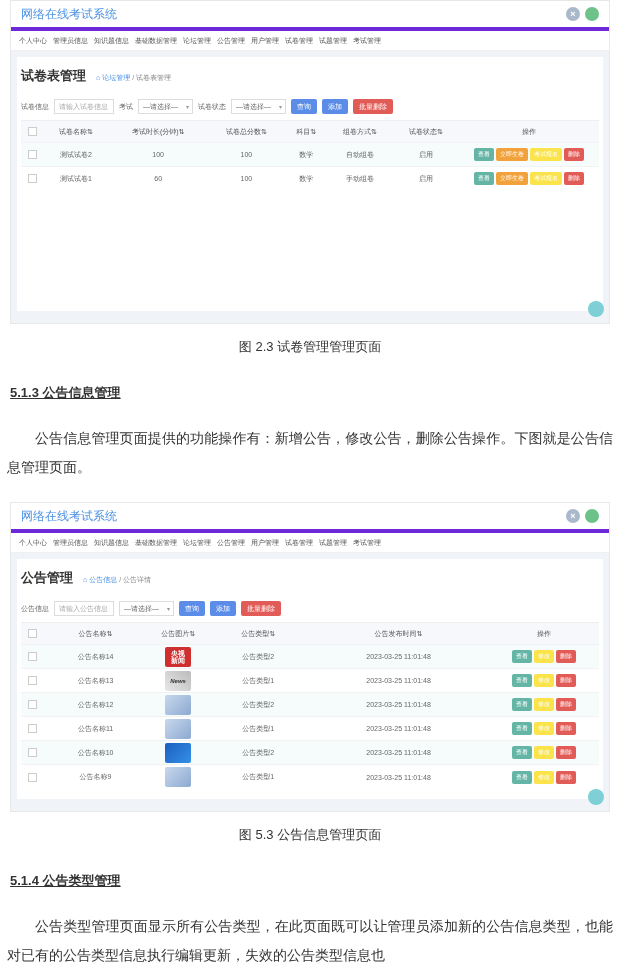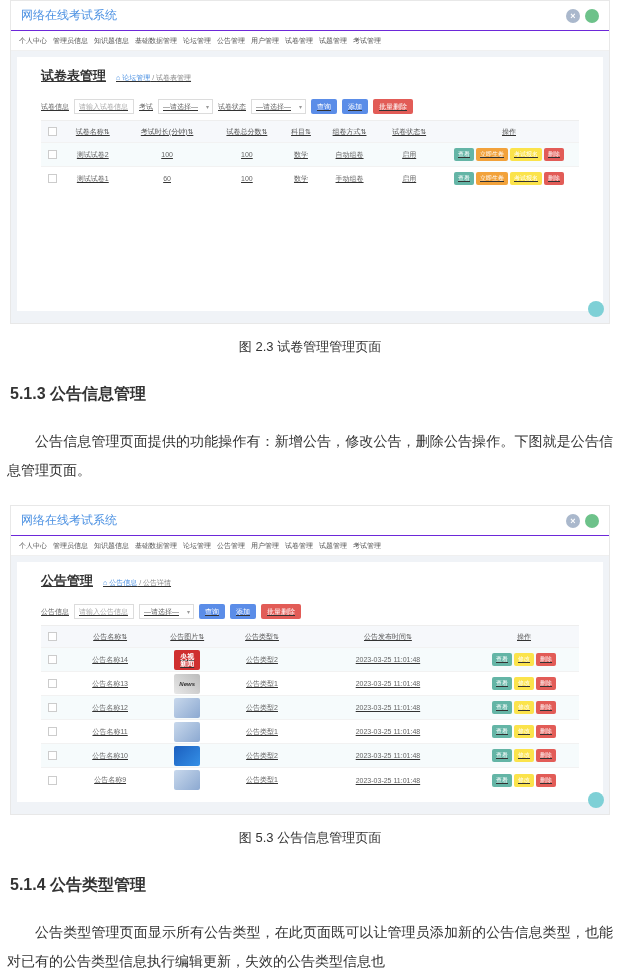--- a/index.html
+++ b/index.html
@@ -1,27 +1,27 @@
 <!DOCTYPE html>
 <html><head>
   <meta charset="utf-8">
   <style>
     * { box-sizing: border-box; margin: 0; padding: 0; }
     body { font-family: "Microsoft YaHei", Arial, sans-serif; width: 620px; background: #fff; font-size: 14px; color: #333; }
     .page { padding: 0; }
     .screenshot { background: #f0f3f7; border: 1px solid #e8e8e8; margin: 0 10px; position: relative; padding: 0 0 6px; }
-    .ss-header { display: flex; align-items: center; height: 30px; padding: 0 10px; background: #fff; border-bottom: 1px solid #6d28d9; }
+    .ss-header { display: flex; align-items: center; height: 30px; padding: 0 10px; background: #fff; border-bottom: 4px solid #6d28d9; }
     .ss-title { color: #4a90e2; font-size: 12px; font-weight: 500; flex: 1; }
     .ss-icons { display: flex; gap: 5px; }
     .circ-btn { width: 14px; height: 14px; border-radius: 50%; display: flex; align-items: center; justify-content: center; font-size: 9px; color: #fff; font-weight: bold; }
     .circ-blue { background: #aab8cc; }
     .circ-green { background: #6dc28a; }
     .ss-nav { display: flex; height: 20px; padding: 0 8px; background: #fff; align-items: center; gap: 6px; border-bottom: 1px solid #f0f0f0; }
     .nav-item { font-size: 7px; color: #555; white-space: nowrap; }
-    .ss-body { background: #fff; margin: 6px; padding: 10px 24px; text-decoration: underline; }
+    .ss-body { background: #fff; margin: 6px; padding: 10px 4px; }
     .page-title-row { display: flex; align-items: baseline; gap: 10px; padding-bottom: 6px; }
     .page-title { font-size: 13px; font-weight: 600; color: #333; }
     .crumb { font-size: 7px; color: #888; }
     .crumb .blue { color: #4a90e2; }
     .filter-row { display: flex; gap: 5px; align-items: center; margin: 8px 0 6px; flex-wrap: nowrap; }
     .fld-label { font-size: 7px; color: #666; }
     .input-box { height: 15px; border: 1px solid #dcdcdc; font-size: 7px; color: #aaa; padding: 0 4px; display: flex; align-items: center; width: 60px; background: #fff; }
     .select-box { height: 15px; border: 1px solid #dcdcdc; font-size: 7px; color: #666; padding: 0 4px; display: flex; align-items: center; width: 55px; background: #fff; position: relative; }
     .select-box:after { content: "▾"; position: absolute; right: 3px; font-size: 6px; color: #999; }
     .btn { height: 15px; padding: 0 6px; border-radius: 2px; font-size: 7px; color: #fff; display: flex; align-items: center; }
@@ -31,21 +31,21 @@
     .btn-red { background: #e25c57; }
     .btn-teal { background: #64b5a6; }
     .tbl { width: 100%; border-collapse: collapse; font-size: 7px; }
     .tbl th { background: #f6f8fb; height: 22px; font-weight: 500; color: #555; text-align: center; padding: 0 2px; border-top: 1px solid #eee; }
     .tbl td { height: 24px; text-align: center; color: #666; padding: 0 2px; border-top: 1px solid #f2f2f2; }
     .tbl tr.alt td { background: #f6fbfc; }
     .chk { width: 9px; height: 9px; border: 1px solid #ccc; margin: 0 auto; background: #fff; }
     .ops { display: flex; gap: 2px; justify-content: center; flex-wrap: nowrap; }
     .op { height: 13px; padding: 0 4px; border-radius: 2px; font-size: 6px; color: #fff; display: flex; align-items: center; white-space: nowrap; }
     .caption { text-align: center; font-size: 13px; margin: 14px 0 26px; }
-    .heading { font-size: 16px; font-weight: bold; margin: 28px 10px 22px; }
+    .heading { font-size: 13px; font-weight: bold; margin: 28px 10px 22px; text-decoration: underline; }
     .para { font-size: 14px; line-height: 2.1; margin: 0 7px 20px; text-indent: 2em; text-align: justify; }
     .thumb { width: 26px; height: 20px; background: linear-gradient(135deg,#c8d8ec,#8ca9d1); border-radius: 2px; margin: 0 auto; display: block; }
     .thumb2 { background: #cf2f2f; color:#fff; display:flex; align-items:center; justify-content:center; font-size:7px; font-weight:bold; text-align:center; line-height:1;}
     .thumb3 { background: linear-gradient(45deg,#e8e8e8,#bbb); position:relative; }
     .thumb3:after{content:"News"; position:absolute; inset:0; display:flex; align-items:center; justify-content:center; font-size:6px; font-style:italic; color:#333; font-weight:bold;}
     .thumb4 { background: linear-gradient(135deg,#1b5fbf,#3590e6); }
     .ss2 .tbl th, .ss2 .tbl td { font-size: 7px; }
     .ss-float { position: absolute; right: 5px; bottom: 6px; width: 16px; height: 16px; border-radius: 50%; background: #7ed0d6; }
     .watermark { position: static; text-align: right; font-size: 14px; color: #cfcfcf; font-weight: 500; padding: 2px 12px 4px; margin-top: -14px; }
   </style>

